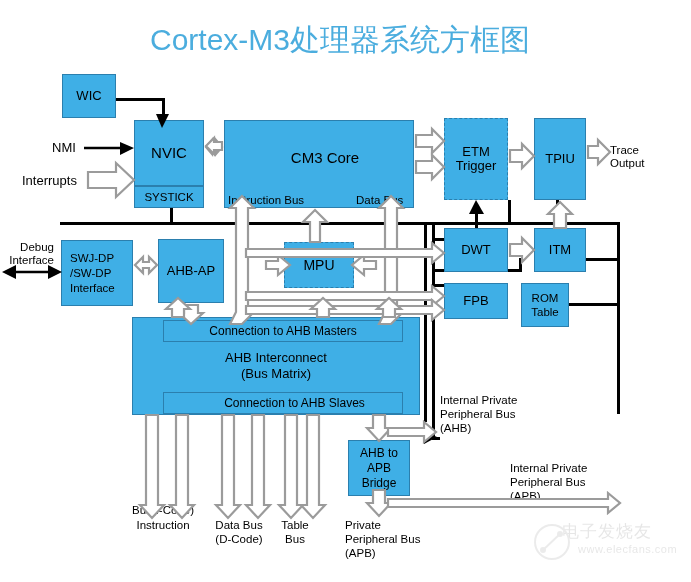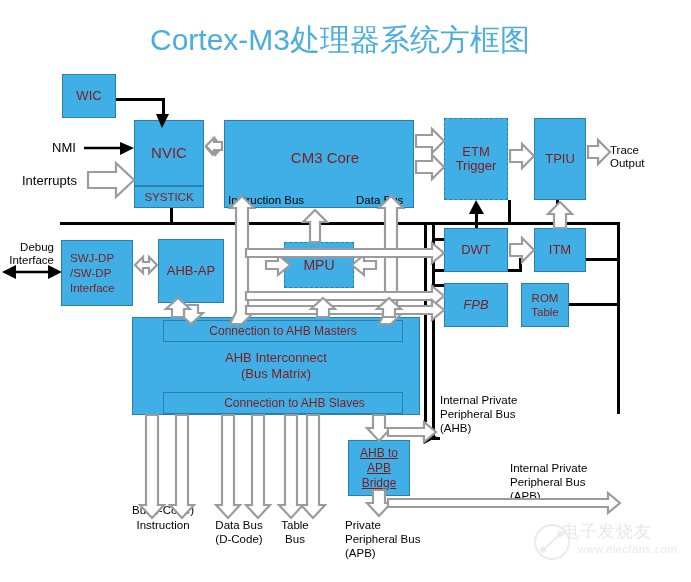--- a/index.html
+++ b/index.html
@@ -6,21 +6,21 @@
   body{width:691px;height:582px;position:relative;overflow:hidden;
        font-family:"Liberation Sans","DejaVu Sans",sans-serif;color:#000;}
   #stage{position:absolute;left:0;top:0;width:691px;height:582px;}
 
   .title{position:absolute;left:150px;top:20px;width:520px;
          font-size:30px;line-height:40px;color:#4badde;white-space:nowrap;}
 
   
   .blk{position:absolute;background:#3fafe6;border:1px solid #2b7fae;
        box-sizing:border-box;display:flex;align-items:center;justify-content:center;
-       font-size:13px;line-height:14px;color:#7f1d1d;}
+       font-size:13px;line-height:14px;color:#000000;}
   .blk.dashed{border:1.5px dashed #2b7fae;}
   .blk .t{padding:0 2px;}
 
   
   .lbl{position:absolute;font-size:11.5px;line-height:13px;color:#000;}
   .lbl.c{text-align:center;}
   .lbl.r{text-align:right;}
 
   
   .ln{position:absolute;background:#000;}
@@ -116,41 +116,41 @@
   </div>
 
   <div class="blk" style="left:444px;top:228px;width:64px;height:44px;">
     <span class="t">DWT</span>
   </div>
 
   <div class="blk" style="left:534px;top:228px;width:52px;height:44px;">
     <span class="t">ITM</span>
   </div>
 
-  <div class="blk" style="left:444px;top:283px;width:64px;height:44px;font-style:italic;">
+  <div class="blk" style="left:444px;top:283px;width:64px;height:36px;">
     <span class="t">FPB</span>
   </div>
 
   <div class="blk" style="left:521px;top:283px;width:48px;height:44px;flex-direction:column;font-size:11.5px;line-height:14px;">
     <span class="t">ROM</span>
     <span class="t">Table</span>
   </div>
 
   <div class="blk" style="left:132px;top:317px;width:288px;height:98px;flex-direction:column;justify-content:center;font-size:13px;line-height:16px;">
     <span class="t">AHB Interconnect</span>
     <span class="t">(Bus Matrix)</span>
   </div>
   <div class="blk" style="left:163px;top:320px;width:240px;height:22px;font-size:12px;background:#3fafe6;border:1px solid #2b7fae;">
     <span class="t">Connection to AHB Masters</span>
   </div>
   <div class="blk" style="left:163px;top:392px;width:240px;height:22px;font-size:12px;background:#3fafe6;border:1px solid #2b7fae;padding-left:23px;">
     <span class="t">Connection to AHB Slaves</span>
   </div>
 
-  <div class="blk" style="left:348px;top:440px;width:62px;height:56px;flex-direction:column;font-size:12px;line-height:15px;text-decoration:underline;">
+  <div class="blk" style="left:348px;top:440px;width:62px;height:56px;flex-direction:column;font-size:12px;line-height:15px;">
     <span class="t">AHB to</span>
     <span class="t">APB</span>
     <span class="t">Bridge</span>
   </div>
 
   <div class="lbl" style="left:52px;top:141px;font-size:13px;">NMI</div>
   <div class="lbl" style="left:22px;top:174px;font-size:13px;">Interrupts</div>
 
   <div class="lbl" style="left:610px;top:144px;">Trace</div>
   <div class="lbl" style="left:610px;top:157px;">Output</div>

